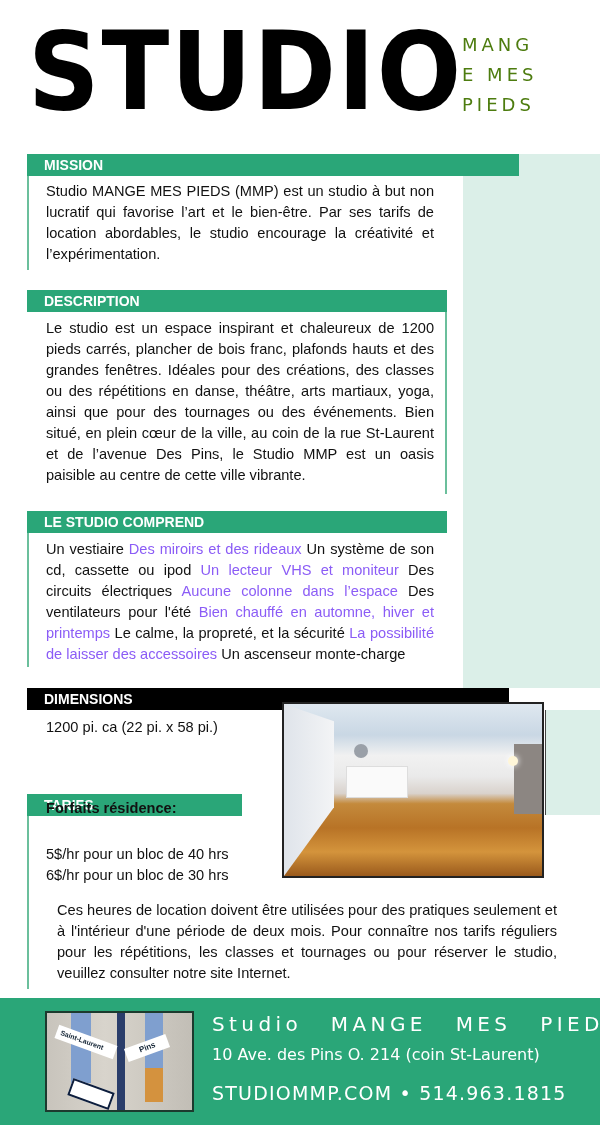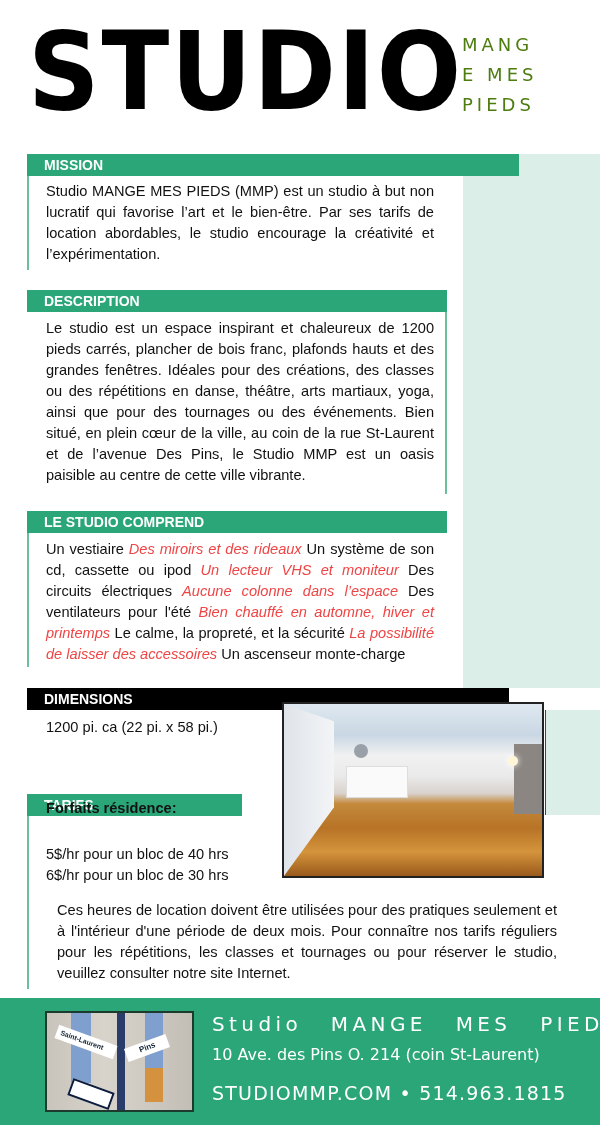--- a/index.html
+++ b/index.html
@@ -11,21 +11,21 @@
                font-size:18px; line-height:30px; letter-spacing:4px; }
   .logo-side div { white-space:nowrap; }
 
   .panel { position:absolute; background:#dbefe8; }
   .section-bar { position:absolute; height:22px; background:#2aa678; color:#fff; font-weight:bold;
                  font-size:14px; line-height:22px; padding-left:17px; box-sizing:border-box; }
   .section-bar.black { background:#000; }
   .section-box { position:absolute; border-left:2px solid #6bbf9c; box-sizing:border-box; }
   .section-box.right { border-left:none; border-right:2px solid #6bbf9c; }
   .body-text { position:absolute; font-size:14.6px; line-height:21px; text-align:justify; color:#111; }
-  .hl { color:#ef4444;font-style:italic; }
+  .hl { color:#8b5cf6; }
 
   .photo { position:absolute; border:2px solid #222; box-sizing:border-box; overflow:hidden; }
   .studio-photo { left:282px; top:702px; width:262px; height:176px;
     background:
       linear-gradient(168deg, transparent 0 30%, rgba(0,0,0,0) 30%),
       linear-gradient(180deg, #dfe8f0 0%, #c9d7e4 18%, #f1f1f1 30%, #eaeaea 42%, #d9d2cc 52%, #c48a3c 58%, #b87326 72%, #d4943c 86%, #9a5a1c 100%);
   }
   .studio-photo .wall-left { position:absolute; left:0; top:0; width:50px; height:100%;
     background:linear-gradient(90deg,#dfe4ea,#f3f4f6); clip-path:polygon(0 0,100% 10%,100% 60%,0 100%); }
   .studio-photo .wall-right { position:absolute; right:0; top:40px; width:28px; height:70px; background:#8c8682; }

